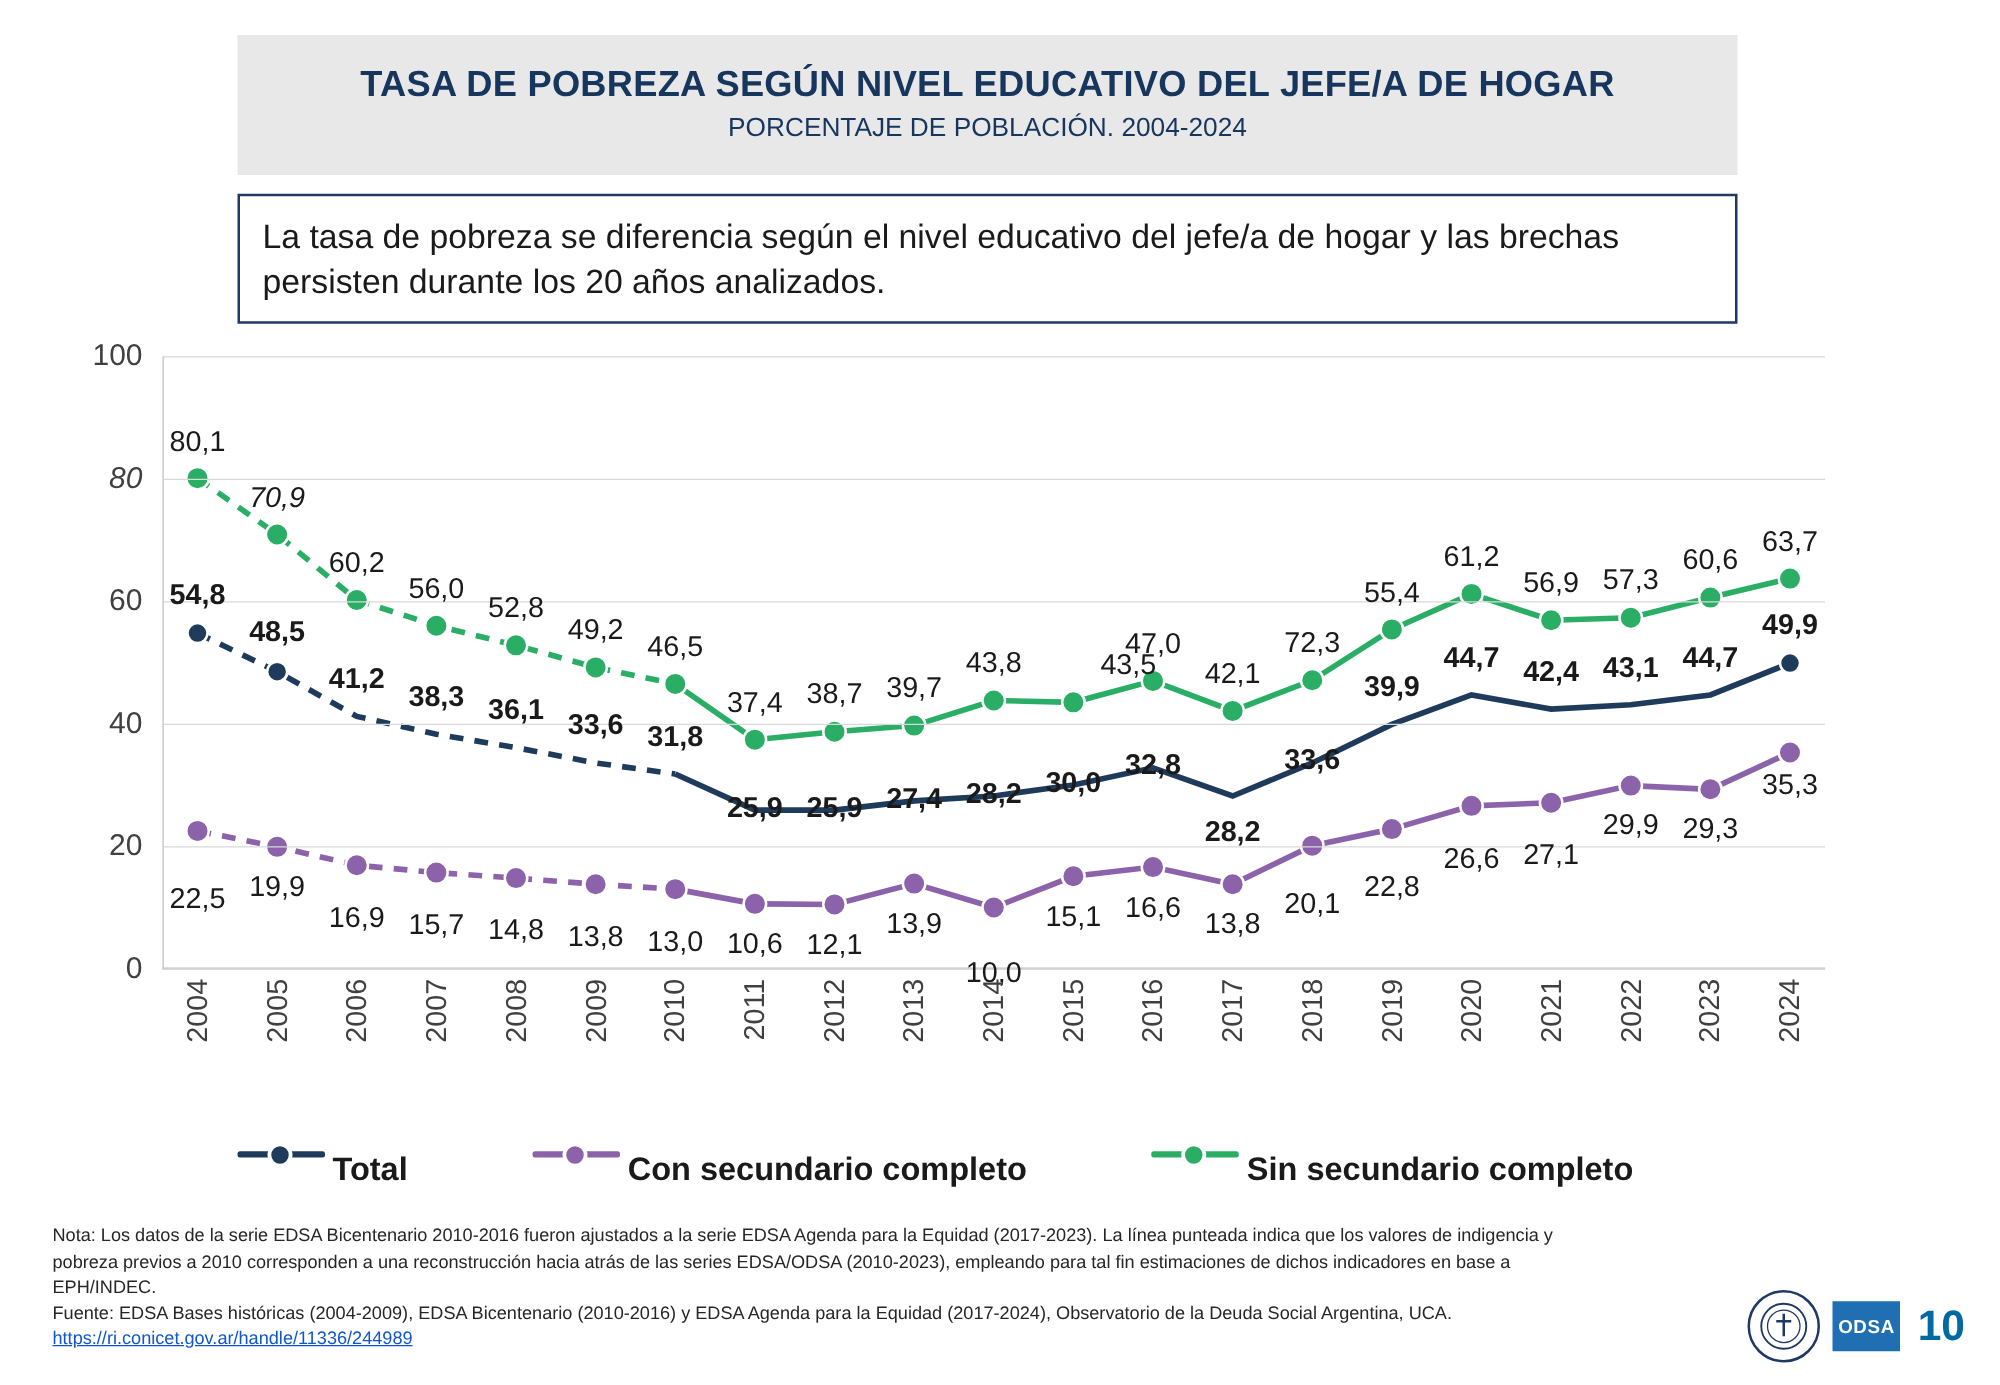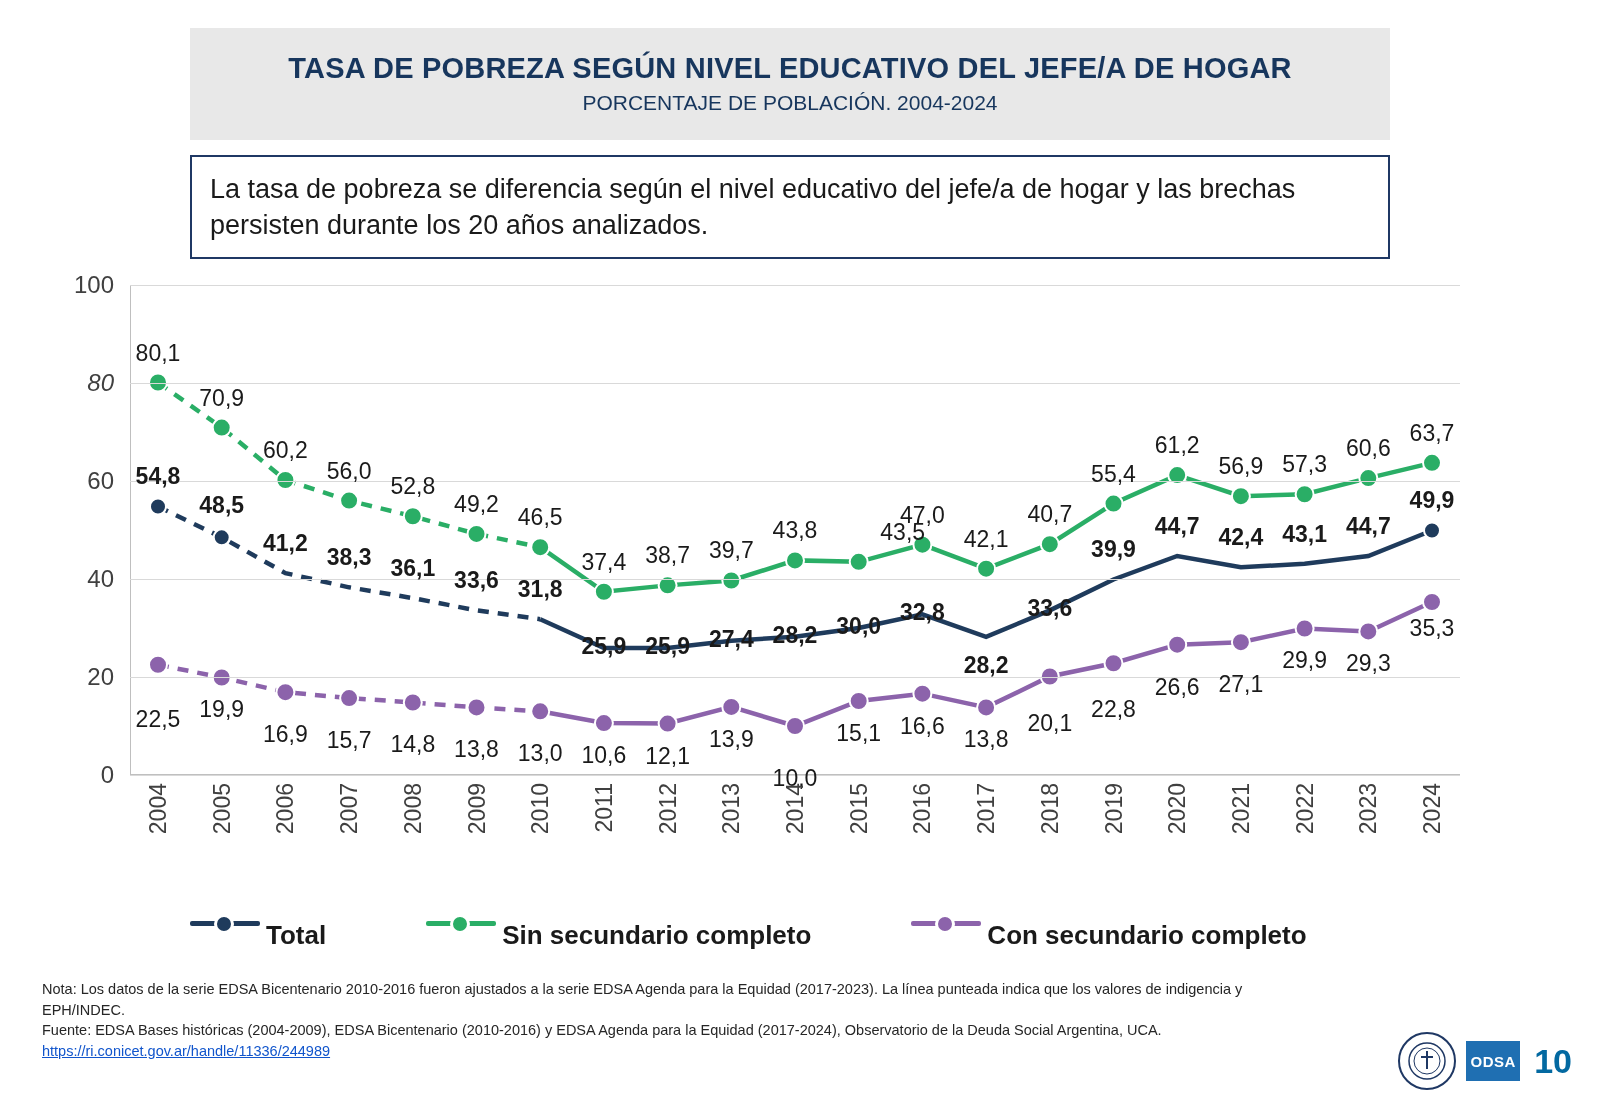--- a/index.html
+++ b/index.html
@@ -225,34 +225,34 @@
       <div class="dlabel" style="left: 792.4px; top: 440.66px;">16,6</div>
       <div class="dlabel" style="left: 856.1px; top: 454.38px;">13,8</div>
       <div class="dlabel" style="left: 919.8px; top: 437.51px;">20,1</div>
       <div class="dlabel" style="left: 983.5px; top: 424.28px;">22,8</div>
       <div class="dlabel" style="left: 1047.2px; top: 401.66px;">26,6</div>
       <div class="dlabel" style="left: 1110.9px; top: 399.21px;">27,1</div>
       <div class="dlabel" style="left: 1174.6px; top: 375.49px;">29,9</div>
       <div class="dlabel" style="left: 1238.3px; top: 378.43px;">29,3</div>
       <div class="dlabel" style="left: 1302px; top: 343.03px;">35,3</div>
       <div class="dlabel" style="left: 28px; top: 67.51px;">80,1</div>
-      <div class="dlabel" style="left: 91.7px; top: 112.59px;">70,9</div>
+      <div class="dlabel" style="left: 91.7px; top: 112.59px; font-style: italic;">70,9</div>
       <div class="dlabel" style="left: 155.4px; top: 165.02px;">60,2</div>
       <div class="dlabel" style="left: 219.1px; top: 185.6px;">56,0</div>
       <div class="dlabel" style="left: 282.8px; top: 201.28px;">52,8</div>
       <div class="dlabel" style="left: 346.5px; top: 218.92px;">49,2</div>
       <div class="dlabel" style="left: 410.2px; top: 232.15px;">46,5</div>
       <div class="dlabel" style="left: 473.9px; top: 276.74px;">37,4</div>
       <div class="dlabel" style="left: 537.6px; top: 270.37px;">38,7</div>
       <div class="dlabel" style="left: 601.3px; top: 265.47px;">39,7</div>
       <div class="dlabel" style="left: 665px; top: 245.38px;">43,8</div>
       <div class="dlabel" style="left: 728.7px; top: 246.85px; margin-left: 44px;">43,5</div>
       <div class="dlabel" style="left: 792.4px; top: 229.7px;">47,0</div>
       <div class="dlabel" style="left: 856.1px; top: 253.71px;">42,1</div>
-      <div class="dlabel" style="left: 919.8px; top: 229.21px;">40,7</div>
+      <div class="dlabel" style="left: 919.8px; top: 229.21px;">72,3</div>
       <div class="dlabel" style="left: 983.5px; top: 188.54px;">55,4</div>
       <div class="dlabel" style="left: 1047.2px; top: 160.12px;">61,2</div>
       <div class="dlabel" style="left: 1110.9px; top: 181.19px;">56,9</div>
       <div class="dlabel" style="left: 1174.6px; top: 179.23px;">57,3</div>
       <div class="dlabel" style="left: 1238.3px; top: 163.06px;">60,6</div>
       <div class="dlabel" style="left: 1302px; top: 147.87px;">63,7</div>
     </div>
   <div id="x-axis">
       <div class="x-tick" style="left: 28px;">2004</div>
       <div class="x-tick" style="left: 91.7px;">2005</div>
@@ -281,36 +281,37 @@
 <div id="legend">
     <div class="legend-item">
       <span class="legend-mark">
         <span class="lline" style="background: rgb(31, 59, 92);"></span>
         <span class="ldot" style="background: rgb(31, 59, 92);"></span>
       </span>
       <span class="legend-label">Total</span>
     </div>
     <div class="legend-item">
       <span class="legend-mark">
+        <span class="lline" style="background: rgb(140, 99, 171);"></span>
+        <span class="ldot" style="background: rgb(140, 99, 171);"></span>
+      </span>
+      <span class="legend-label">Con secundario completo</span>
+    </div>
+    <div class="legend-item">
+      <span class="legend-mark">
         <span class="lline" style="background: rgb(42, 174, 102);"></span>
         <span class="ldot" style="background: rgb(42, 174, 102);"></span>
       </span>
       <span class="legend-label">Sin secundario completo</span>
     </div>
-    <div class="legend-item">
-      <span class="legend-mark">
-        <span class="lline" style="background: rgb(140, 99, 171);"></span>
-        <span class="ldot" style="background: rgb(140, 99, 171);"></span>
-      </span>
-      <span class="legend-label">Con secundario completo</span>
-    </div>
   </div>
 
 <div id="footer">
   <p>Nota: Los datos de la serie EDSA Bicentenario 2010-2016 fueron ajustados a la serie EDSA Agenda para la Equidad (2017-2023). La línea punteada indica que los valores de indigencia y</p>
+  <p>pobreza previos a 2010 corresponden a una reconstrucción hacia atrás de las series EDSA/ODSA (2010-2023), empleando para tal fin estimaciones de dichos indicadores en base a</p>
   <p>EPH/INDEC.</p>
   <p>Fuente: EDSA Bases históricas (2004-2009), EDSA Bicentenario (2010-2016) y EDSA Agenda para la Equidad (2017-2024), Observatorio de la Deuda Social Argentina, UCA.</p>
   <a href="#">https://ri.conicet.gov.ar/handle/11336/244989</a>
 </div>
 
 <div id="logo-area">
   <div id="uca-seal">
     <svg width="40" height="40" viewBox="0 0 40 40" aria-hidden="true">
       <circle cx="20" cy="20" r="18" fill="none" stroke="#1f3864" stroke-width="1.5"></circle>
       <circle cx="20" cy="20" r="13" fill="none" stroke="#1f3864" stroke-width="1"></circle>

